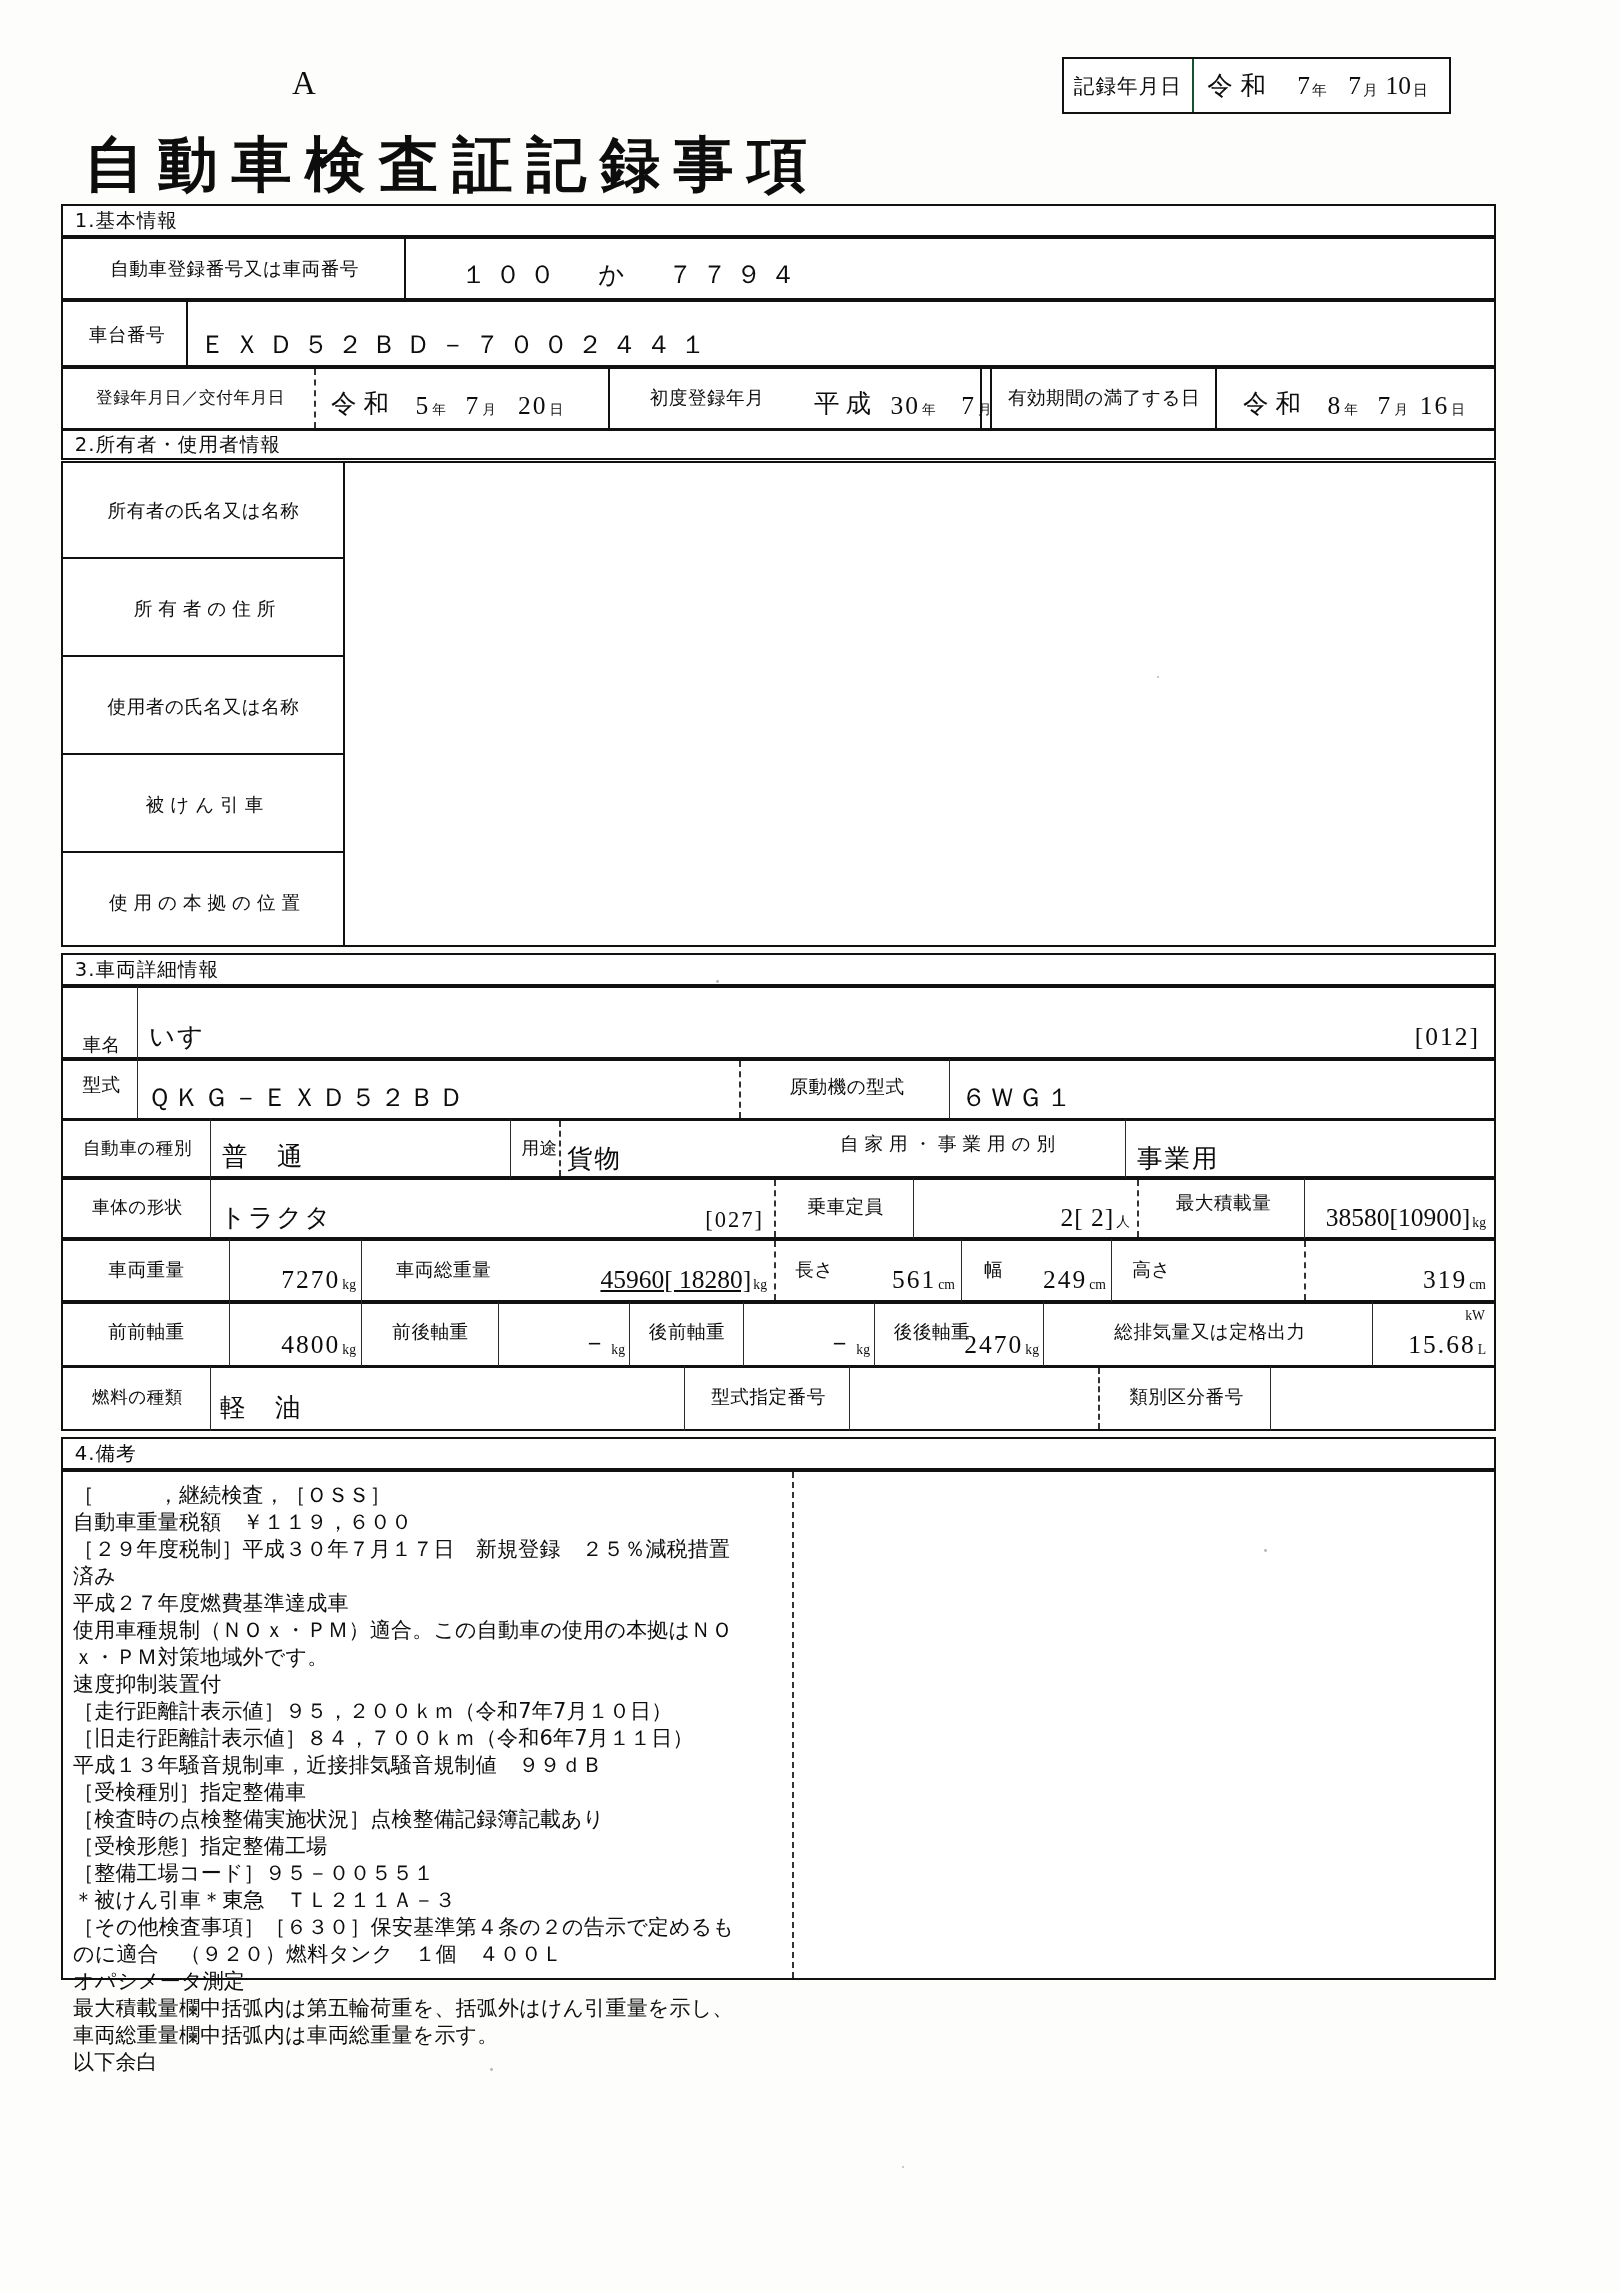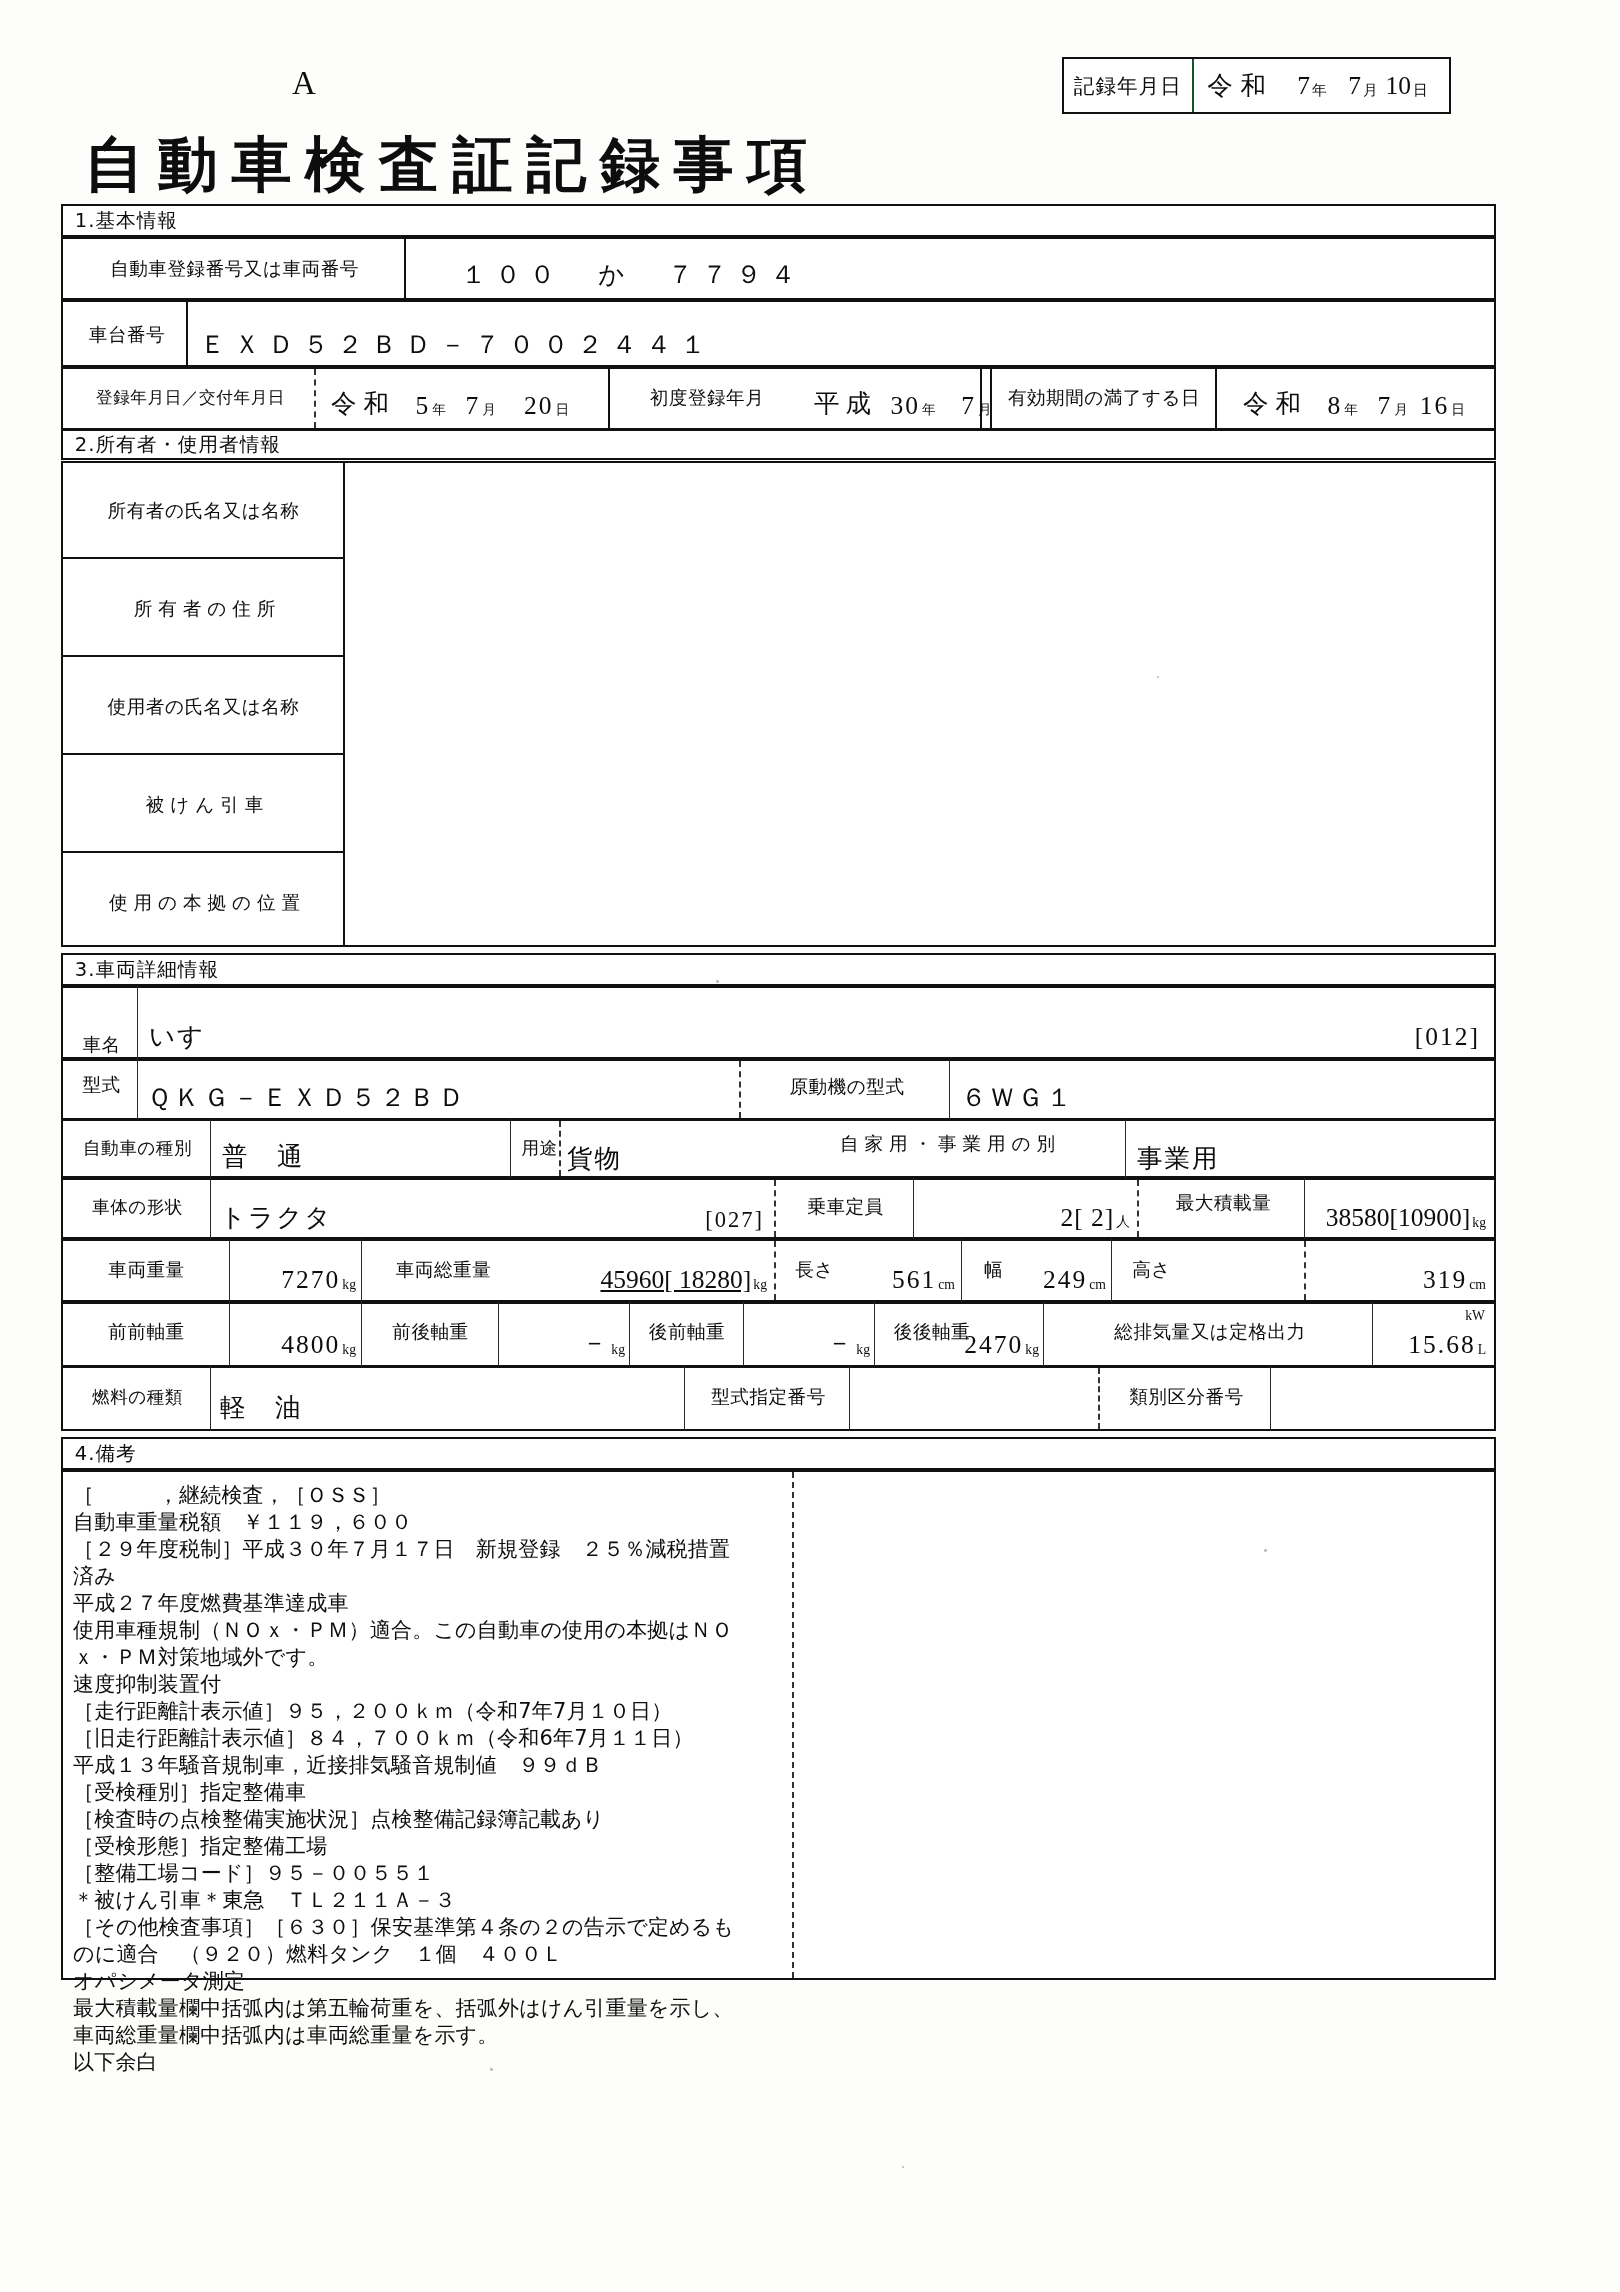--- a/index.html
+++ b/index.html
@@ -128,21 +128,21 @@
   <div class="vline" style="left:990px; top:367px; height:63px;"></div>
   <div class="vline" style="left:1215px; top:367px; height:63px;"></div>
 
   <div class="lbl" style="left:71px; top:382px; width:239px; height:31px; justify-content:center; font-size:16.7px;">登録年月日／交付年月日</div>
   <div class="cell" style="left:331px; top:380px; height:41px;">
     <span class="val" style="letter-spacing:6.9px; margin-right:19.6px;">令和</span>
     <span class="val">5</span>
       <span class="unit">年</span>
     <span class="val" style="margin-left:19.6px;">7</span>
       <span class="unit">月</span>
-    <span class="val" style="margin-left:28px;">20</span>
+    <span class="val" style="margin-left:22px;">20</span>
       <span class="unit">日</span>
   </div>
 
   <div class="lbl" style="left:619px; top:382px; width:176px; height:31px; justify-content:center;">初度登録年月</div>
   <div class="cell" style="left:814px; top:380px; height:41px;">
     <span class="val" style="letter-spacing:5.9px; margin-right:13.7px;">平成</span>
     <span class="val">30</span>
       <span class="unit">年</span>
     <span class="val" style="margin-left:25.5px;">7</span>
       <span class="unit">月</span>

